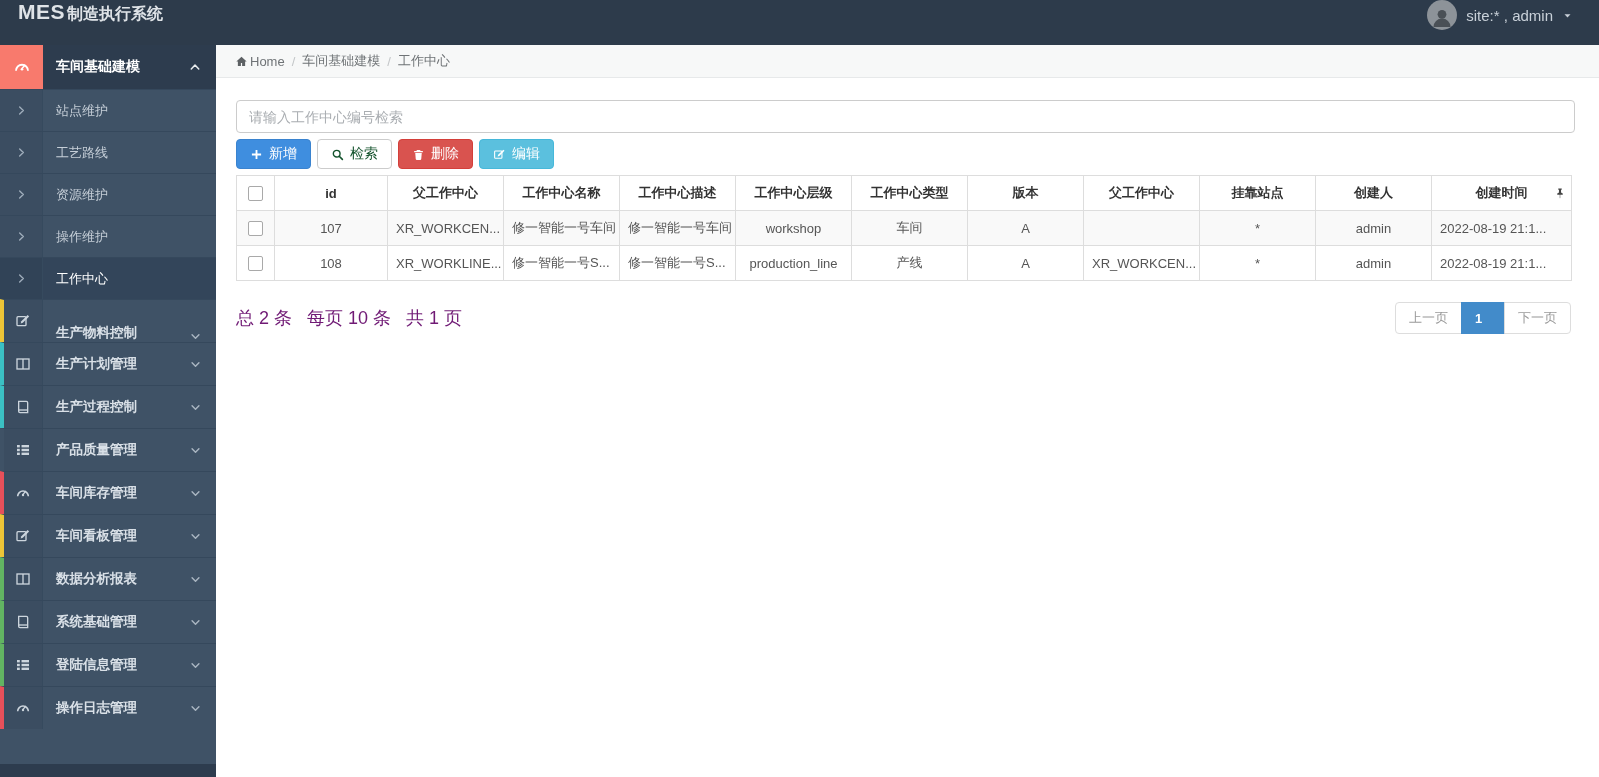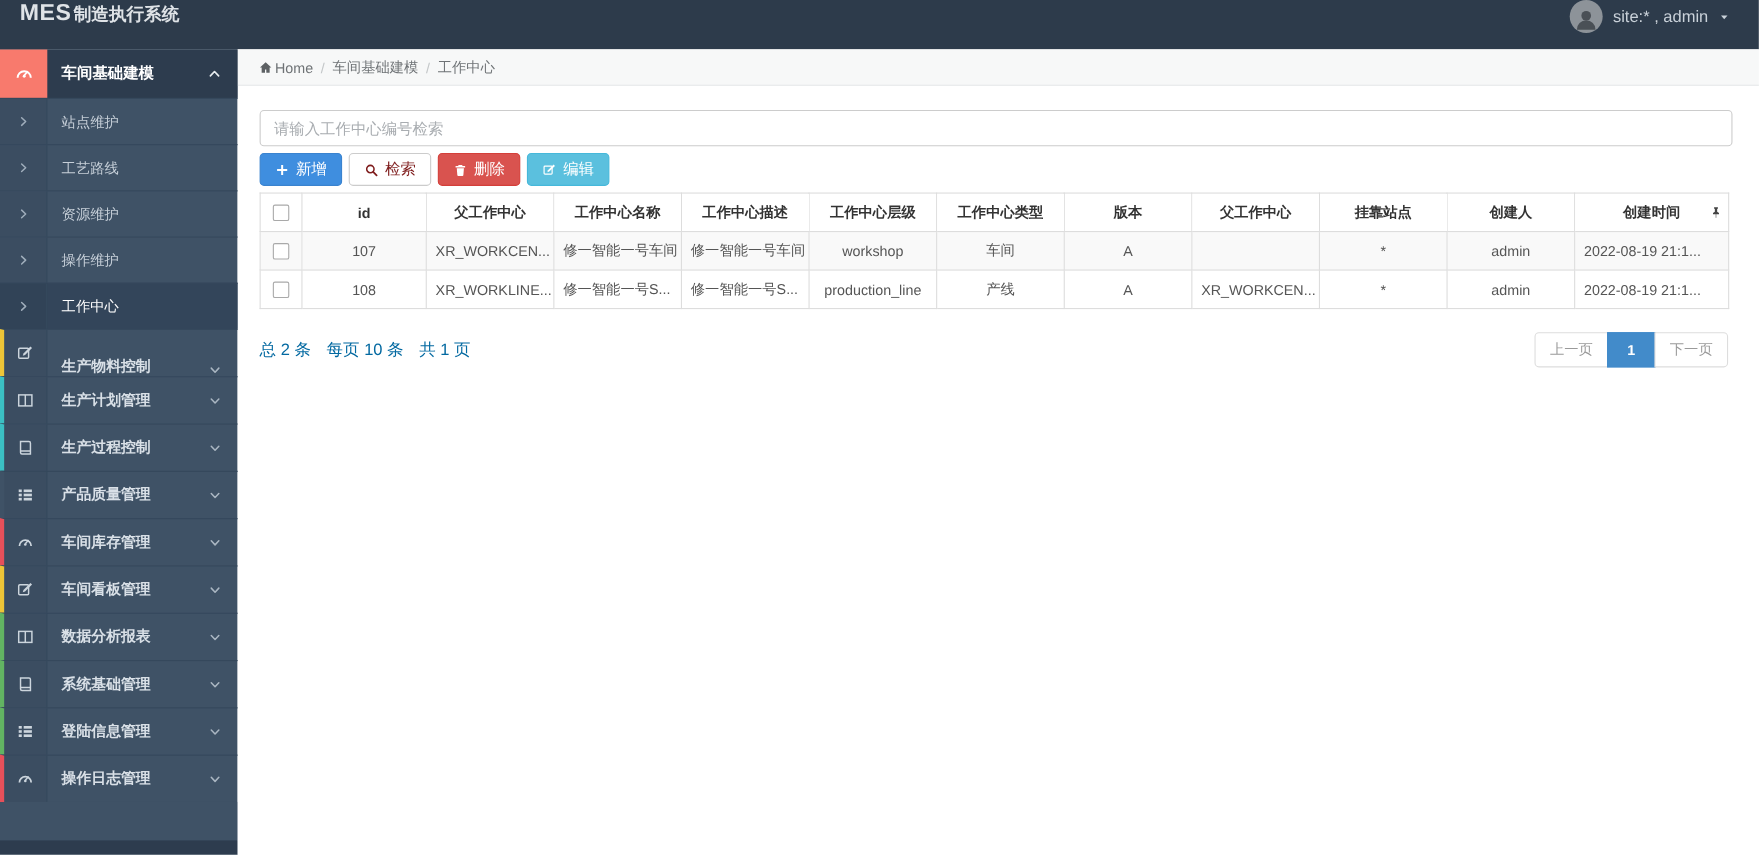--- a/index.html
+++ b/index.html
@@ -55,38 +55,38 @@
   .crumb-sep { color:#c3c6c8; margin:0 7px; }
 
   .content { padding:22px 24px 0 20px; }
   .search-input { width:100%; height:33px; border:1px solid #ccc; border-radius:4px; padding:0 12px; font-size:14px; color:#555; font-family:"Liberation Sans", sans-serif; outline:none; }
   .search-input::placeholder { color:#a9adb1; }
 
   .btn-row { margin-top:6px; display:flex; gap:6px; }
   .btn { height:30px; padding:0 13px; border-radius:4px; border:1px solid transparent; font-size:14px; font-family:"Liberation Sans", sans-serif; display:inline-flex; align-items:center; gap:6px; cursor:pointer; color:#fff; }
   .btn svg { width:13px; height:13px; }
   .btn-primary { background:#3f8edf; border-color:#3a83cf; }
-  .btn-default { background:#fff; border-color:#ccc; color:#7f1d1d; }
+  .btn-default { background:#fff; border-color:#ccc; color:#14532d; }
   .btn-danger  { background:#d9534f; border-color:#d43f3a; }
   .btn-info    { background:#5bc0de; border-color:#46b8da; }
 
   table.grid { margin-top:6px; border-collapse:collapse; table-layout:fixed; width:1335px; font-size:13px; }
   .grid th, .grid td { border:1px solid #ddd; padding:8px 8px; white-space:nowrap; overflow:hidden; text-overflow:clip; }
   .grid th { font-weight:bold; color:#333; text-align:center; height:34px; position:relative; background:#fff; }
   .grid td { color:#555; text-align:center; height:34px; }
   .grid td.al, .grid th.al { text-align:left; }
   .grid tr.striped td { background:#f9f9f9; }
   .cbx { appearance:none; -webkit-appearance:none; width:15px; height:15px; border:1px solid #a9a9a9; border-radius:2px; background:#fff; vertical-align:middle; cursor:pointer; }
   .pin { position:absolute; right:5px; top:50%; transform:translateY(-50%); width:12px; height:12px; color:#444; cursor:pointer; }
 
   .pag-row { margin-top:21px; display:flex; align-items:center; justify-content:space-between; width:1335px; }
-  .pag-summary { color:#0369a1; font-size:15px; }
+  .pag-summary { color:#701a75; font-size:18px; }
   .pag-summary span { margin-right:10px; }
   .pager { display:inline-flex; }
-  .pager .pg { min-width:44px; padding:6px 13px; border:1px solid #ddd; background:#fff; color:#9a9a9a; font-size:13px; text-align:center; cursor:pointer; margin-left:-1px; font-family:"Liberation Sans", sans-serif; }
+  .pager .pg { min-width:44px; padding:6px 13px; border:1px solid #ddd; background:#fff; color:#9a9a9a; font-size:13px; text-align:left; cursor:pointer; margin-left:-1px; font-family:"Liberation Sans", sans-serif; }
   .pager .pg:first-child { border-radius:4px 0 0 4px; margin-left:0; }
   .pager .pg:last-child { border-radius:0 4px 4px 0; }
   .pager .pg.active { background:#428bca; border-color:#428bca; color:#fff; font-weight:bold; }
 </style>
 </head>
 <body>
 
 <svg width="0" height="0" style="position:absolute">
   <defs>
     <symbol id="i-gauge" viewBox="0 0 24 24">

